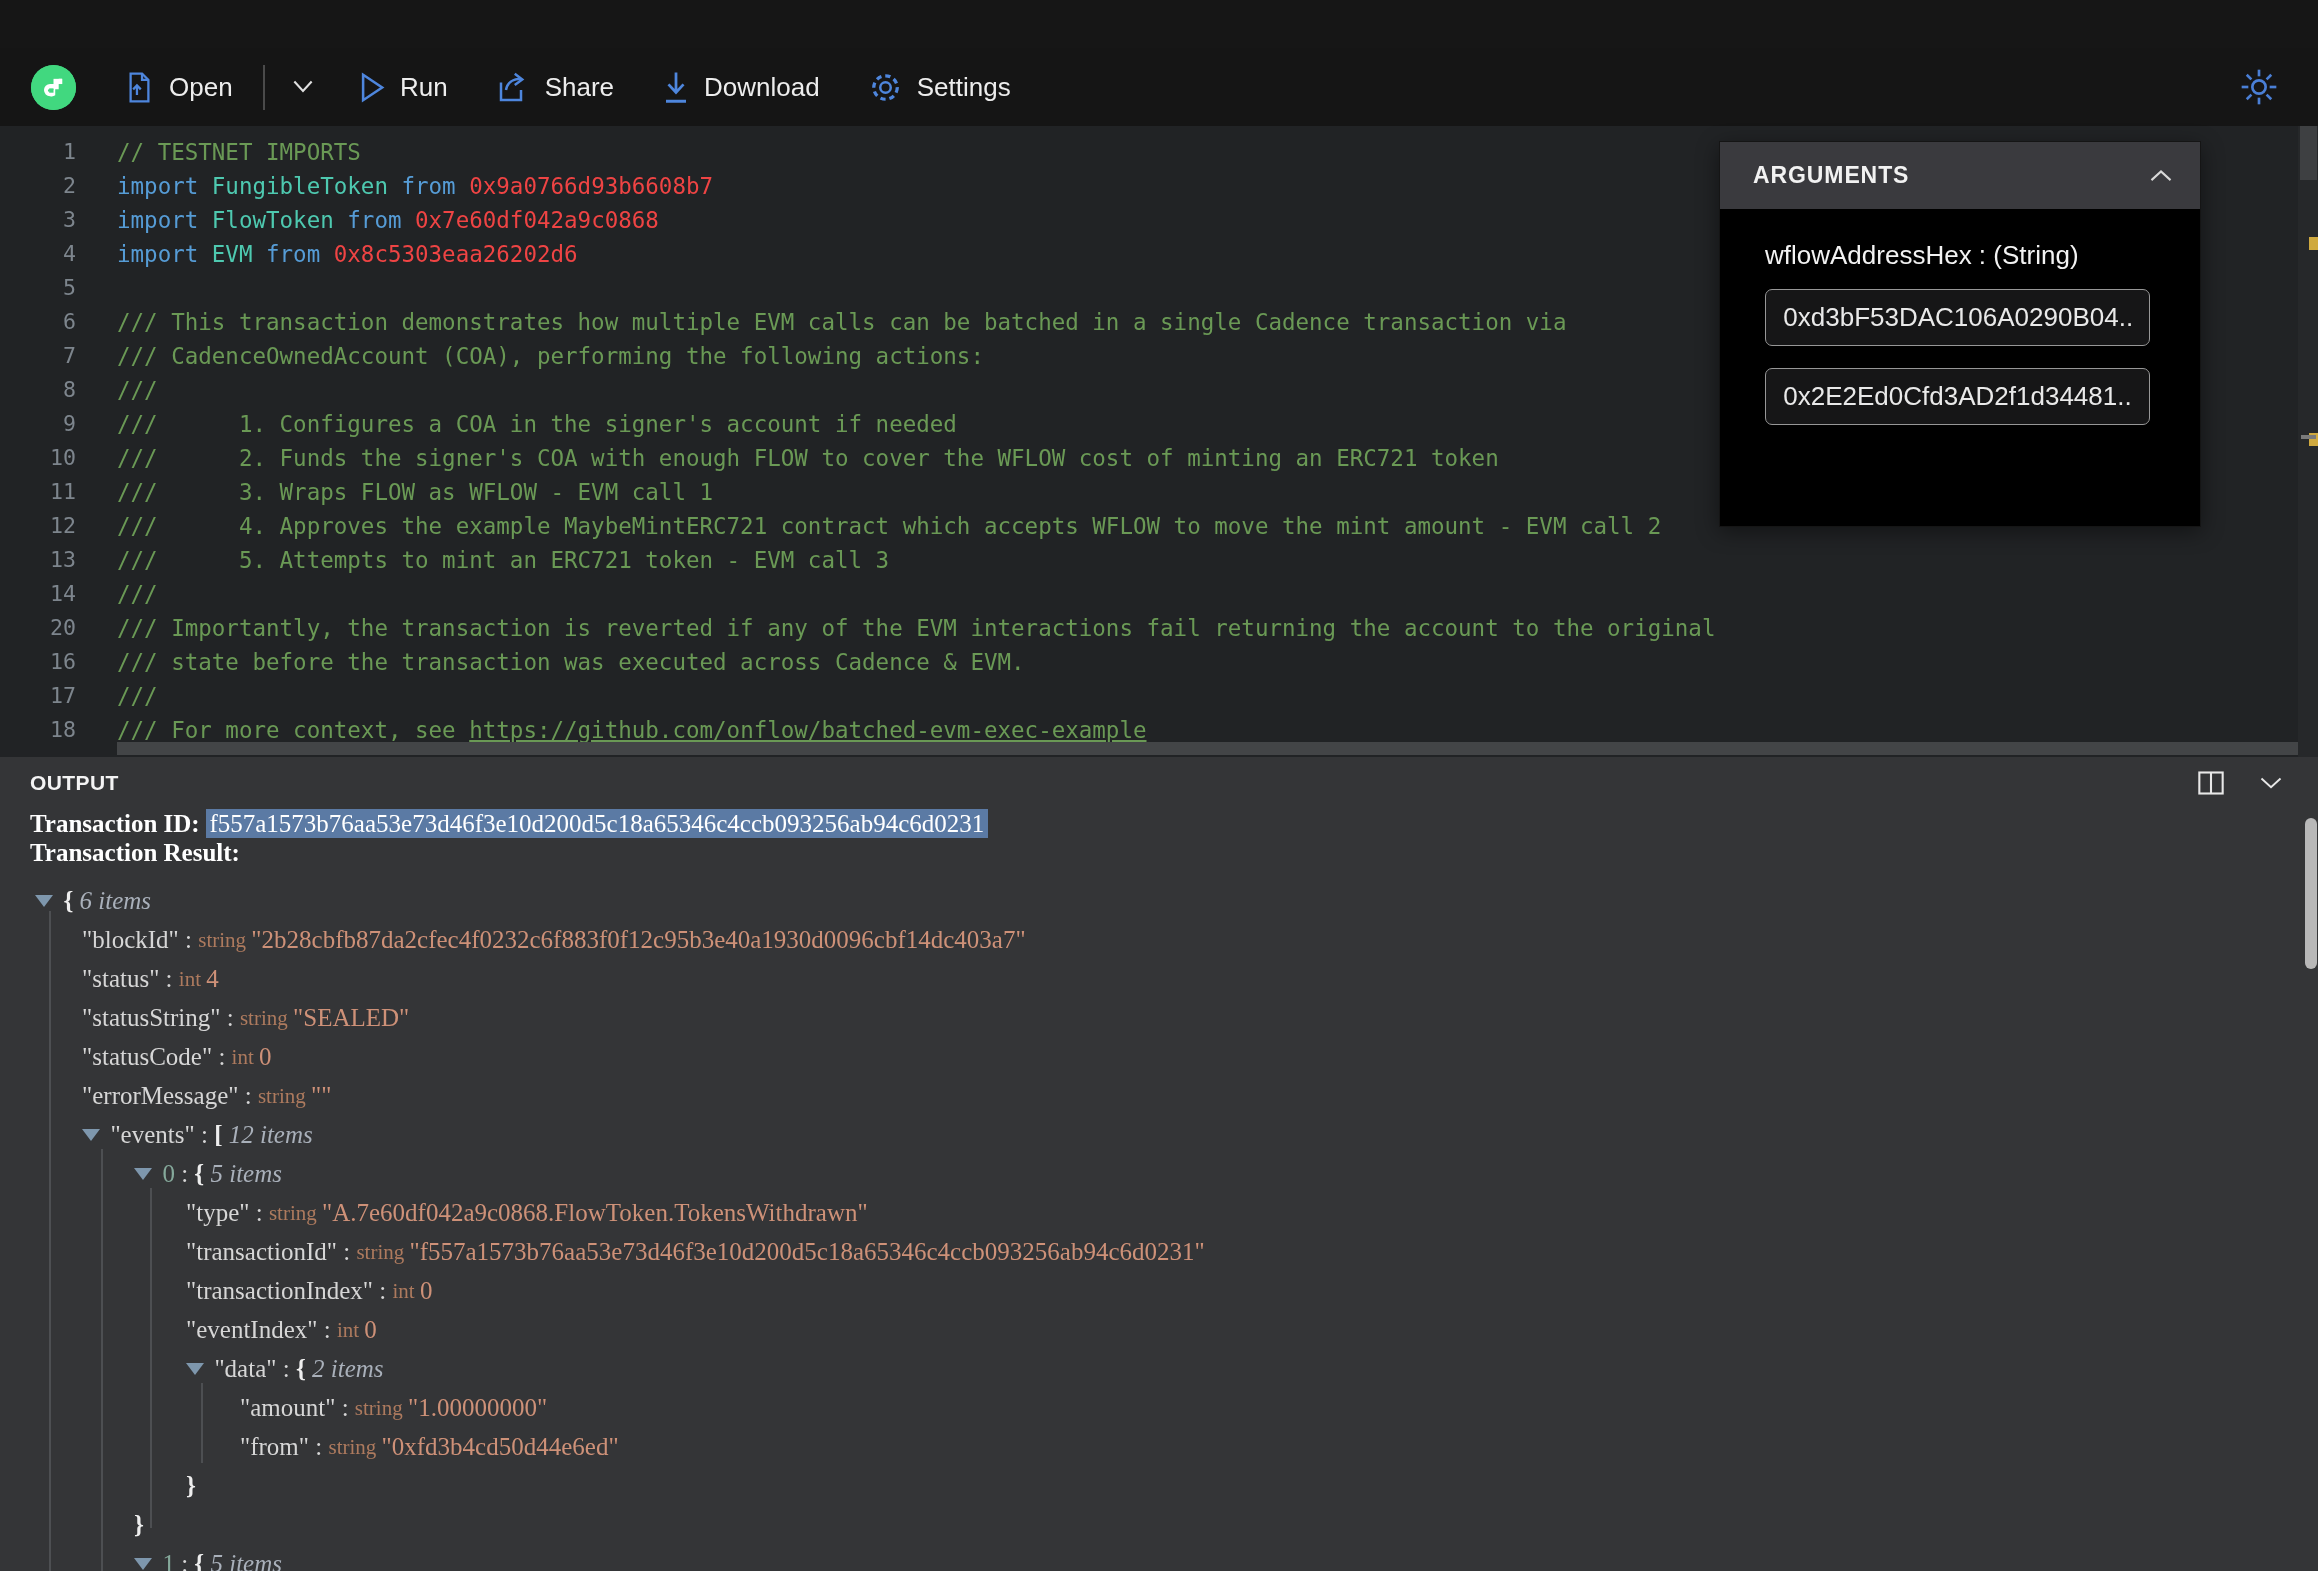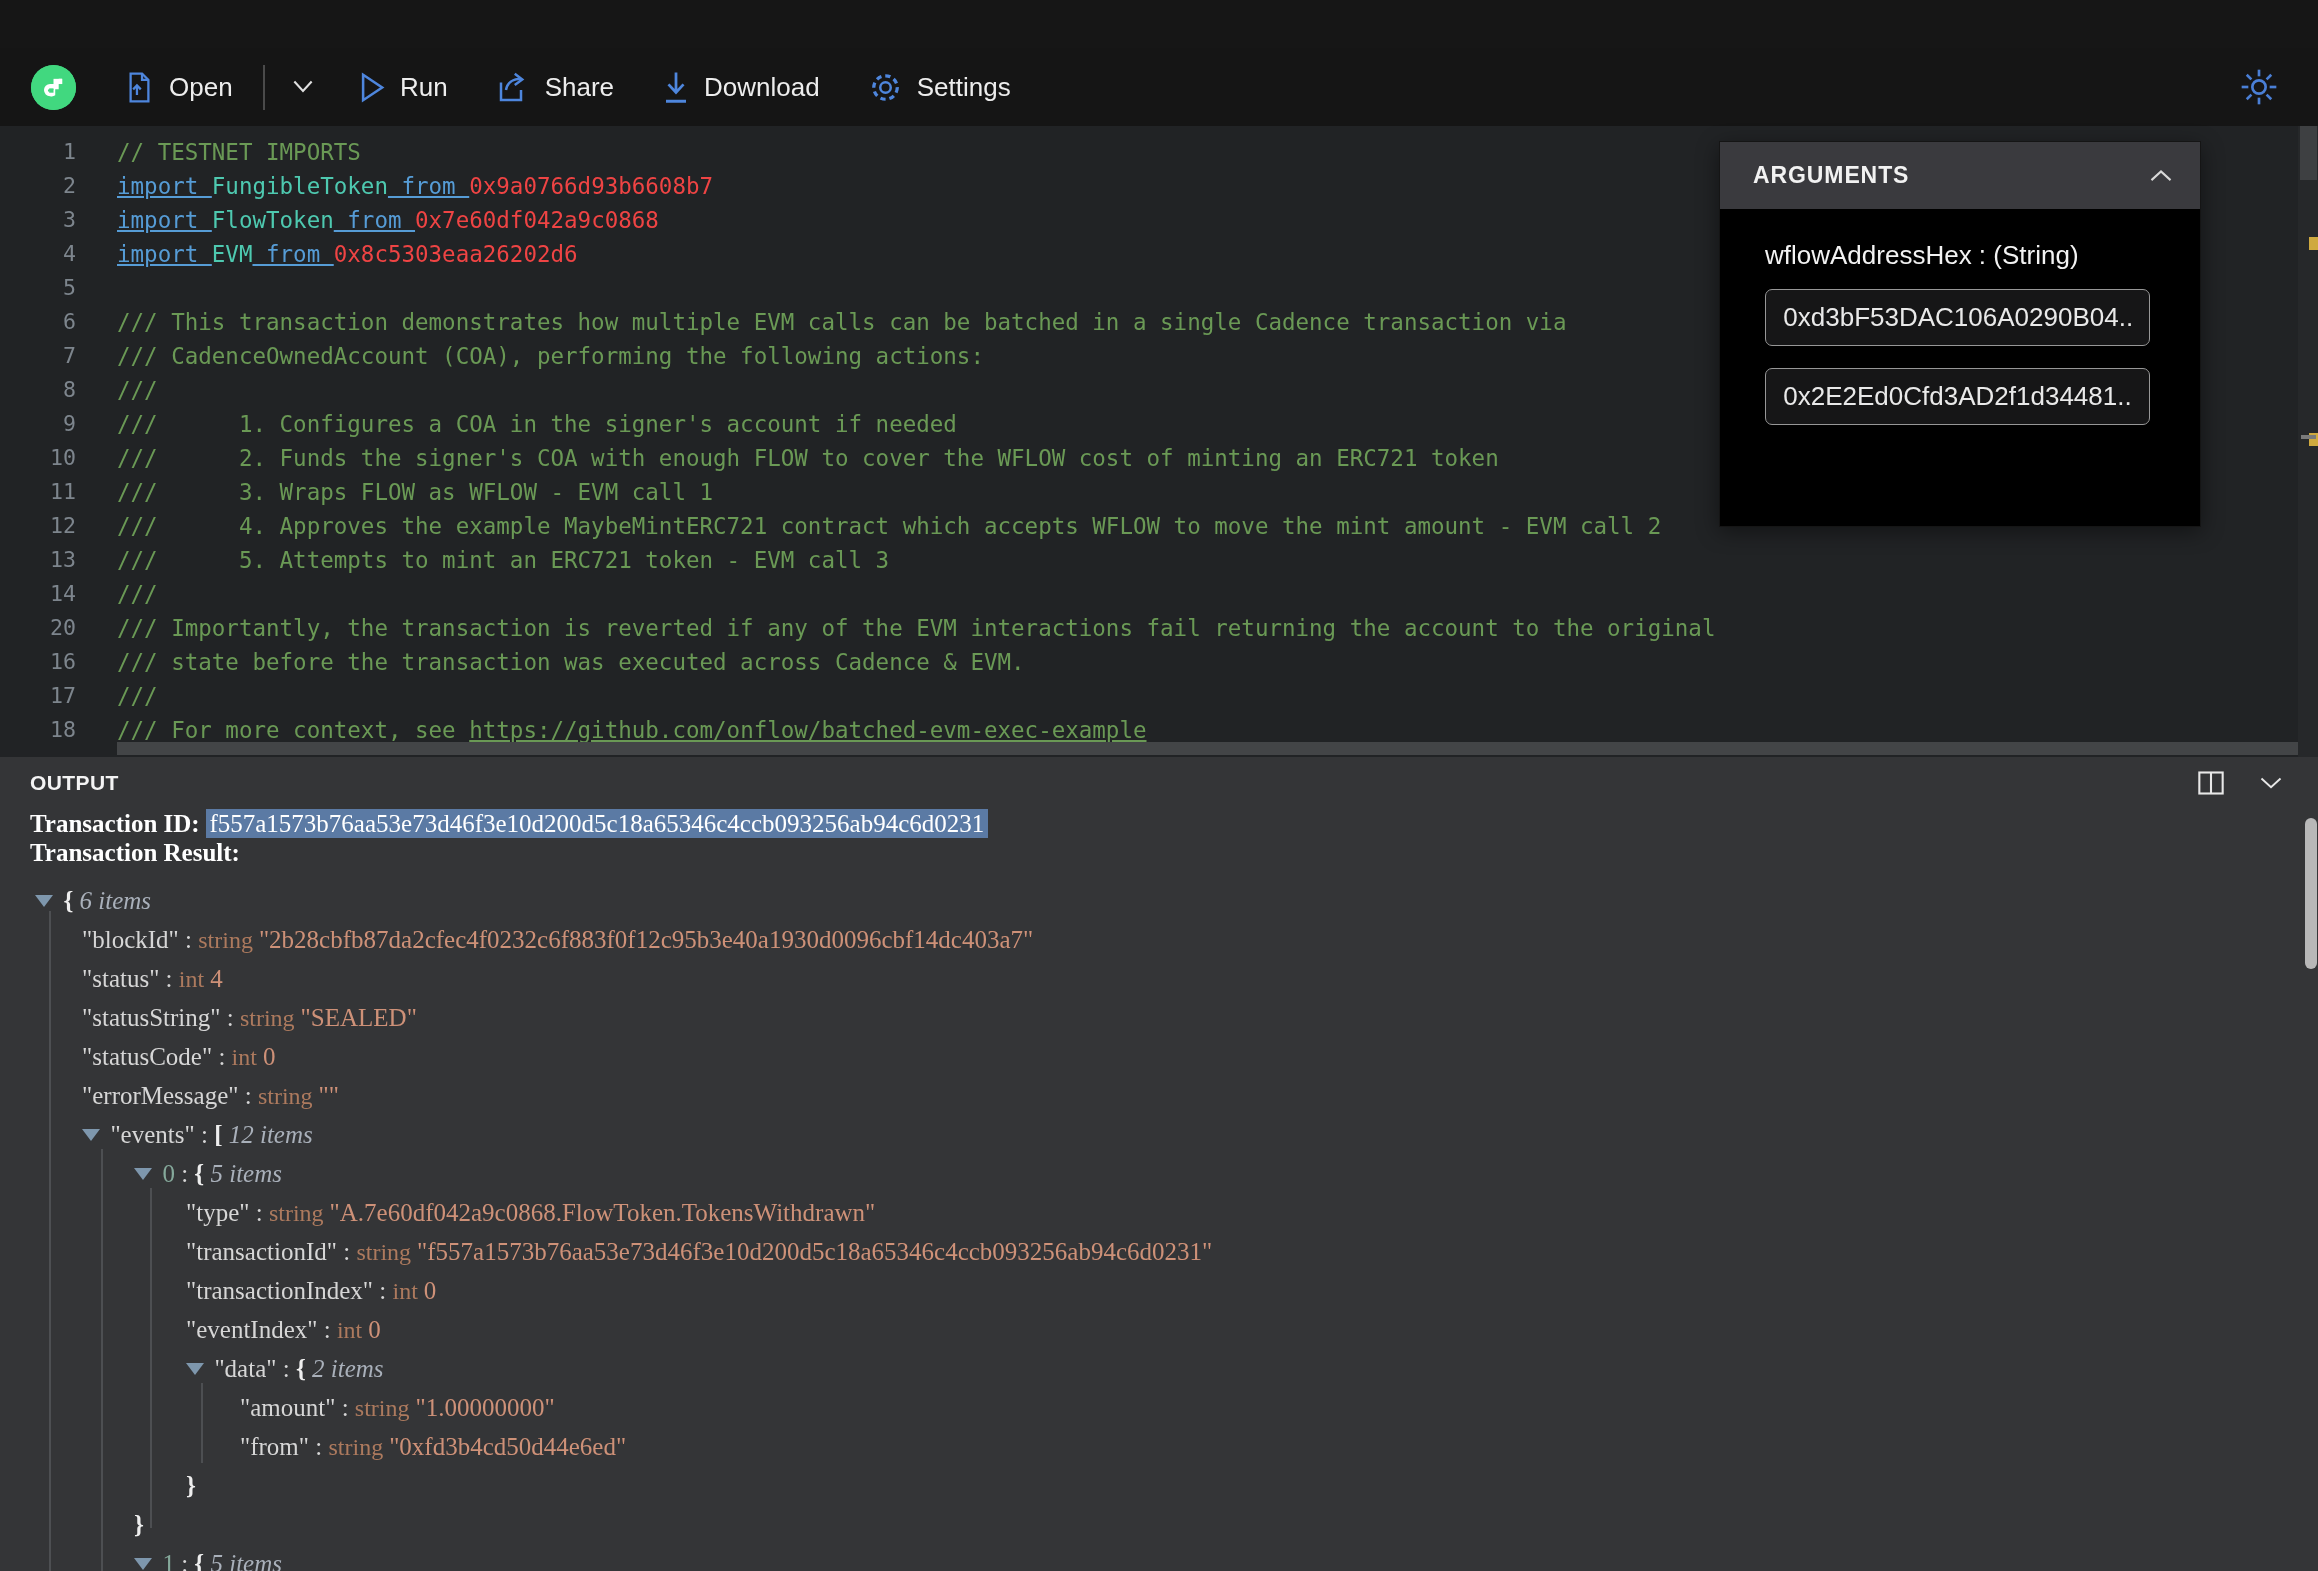--- a/index.html
+++ b/index.html
@@ -23,21 +23,21 @@
   .editor { position:absolute; top:78px; left:0; width:2319px; height:631px;
             background:#212325; overflow:hidden; }
   .gutter { position:absolute; top:8.6px; left:0; width:76px; text-align:right;
             font-family:"DejaVu Sans Mono", monospace; font-size:21.6px;
             line-height:34px; color:#7d858d; }
   .code { position:absolute; top:8.6px; left:117px;
           font-family:"DejaVu Sans Mono", monospace; font-size:22.5px;
           line-height:34px; white-space:pre; }
   .code-line { height:34px; }
   .tok-comment { color:#6A9955; }
-  .tok-keyword { color:#569CD6;text-decoration:underline; }
+  .tok-keyword { color:#569CD6; }
   .tok-type    { color:#4EC9B0; }
   .tok-addr    { color:#ef4444;text-align:right; }
   .tok-link    { color:#6A9955; text-decoration:underline; }
   .h-scrollbar { position:absolute; left:117px; top:616px; width:2191px; height:13px;
                  background:#434547; }
   .v-track { position:absolute; right:0; top:0; width:21px; height:631px; background:#26282a; }
   .v-thumb { position:absolute; right:1.7px; top:0; width:17.3px; height:54px; background:#3e4042; }
   .warn-marker { position:absolute; right:0.9px; width:9.5px; height:13px; background:#cfa93f; }
   .cursor-marker { position:absolute; right:3.5px; width:14.7px; height:3.5px; background:#7a7a7a; }
 
@@ -66,21 +66,21 @@
                  font-family:Liberation Serif, serif; font-size:25px; color:#e8e8e8; }
   .tx-line { line-height:29px; padding-left:30px; white-space:pre; }
   .tx-label { font-weight:bold; color:#ffffff; }
   .tx-id-highlight { background:#5b7aa4; color:#ffffff; padding:0.9px 3.5px; }
   .tree { position:relative; margin-top:14.7px; }
   .trow { height:39px; display:flex; align-items:center; white-space:pre; }
   .tri { width:0; height:0; border-left:9.5px solid transparent; border-right:9.5px solid transparent;
          border-top:12px solid #7e97ad; display:inline-block; margin-right:10.4px; flex:0 0 auto; }
   .o-key   { color:#d6d6d6; }
   .o-punct { color:#d6d6d6; }
-  .o-typetag { color:#ad7a5e; font-size:24px; }
+  .o-typetag { color:#ad7a5e; font-size:21px; }
   .o-str   { color:#ce9178; }
   .o-count { color:#a9b0ba; font-style:italic; }
   .o-brace { color:#eeeeee; font-weight:bold; }
   .o-idx   { color:#85a99b; }
   .guide { position:absolute; width:1.7px; background:#4d4f52; }
   .out-thumb { position:absolute; right:1.7px; top:61px; width:12px; height:151px;
                background:#c6c6c6; border-radius:6px; opacity:.9; }
 
   
   .statusbar { position:absolute; top:1526px; left:0; width:2319px; height:46px;

